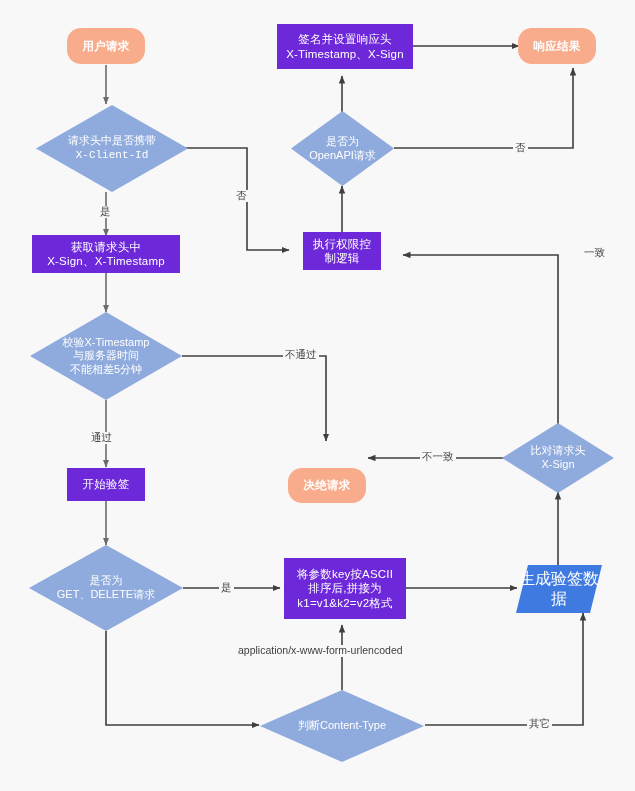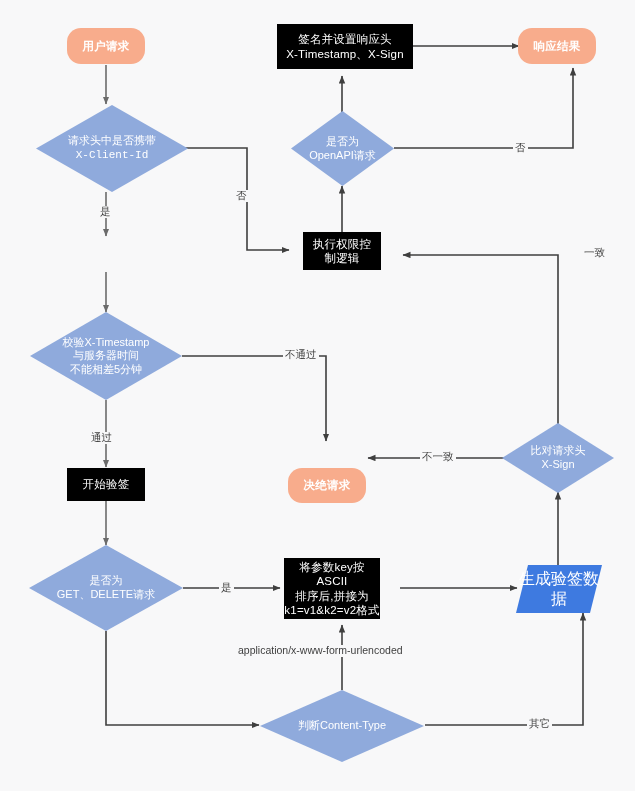--- a/index.html
+++ b/index.html
@@ -34,21 +34,21 @@
     white-space: pre-line;
     letter-spacing: 0.2px;
   }
   .terminator {
     background: #f8ac8c;
     border-radius: 14px;
     font-size: 11.5px;
     font-weight: bold;
   }
   .process {
-    background: #000000;
+    background: #6d28d9;
     font-size: 11.5px;
   }
   .diamond-wrap {
     position: absolute;
   }
   .diamond-wrap .dia-bg {
     position: absolute;
     left: 0; top: 0;
     width: 100%; height: 100%;
   }
@@ -156,20 +156,24 @@
   </div>
 
   <div class="diamond-wrap" style="left:36px; top:105px; width:152px; height:87px;font-family:Liberation Mono, monospace;">
     <svg class="dia-bg" viewBox="0 0 152 87" preserveAspectRatio="none">
       <polygon points="76,0 152,43.5 76,87 0,43.5" fill="#8faadc"></polygon>
     </svg>
     <div class="dia-label">请求头中是否携带
 X-Client-Id</div>
   </div>
 
+  <div class="node process" style="left:32px; top:235px; width:148px; height:38px;">
+    <span>获取请求头中
+X-Sign、X-Timestamp</span>
+  </div>
 
   <div class="diamond-wrap" style="left:30px; top:312px; width:152px; height:88px;">
     <svg class="dia-bg" viewBox="0 0 152 88" preserveAspectRatio="none">
       <polygon points="76,0 152,44 76,88 0,44" fill="#8faadc"></polygon>
     </svg>
     <div class="dia-label">校验X-Timestamp
 与服务器时间
 不能相差5分钟</div>
   </div>
 
@@ -178,21 +182,21 @@
   </div>
 
   <div class="diamond-wrap" style="left:29px; top:545px; width:154px; height:86px;">
     <svg class="dia-bg" viewBox="0 0 154 86" preserveAspectRatio="none">
       <polygon points="77,0 154,43 77,86 0,43" fill="#8faadc"></polygon>
     </svg>
     <div class="dia-label">是否为
 GET、DELETE请求</div>
   </div>
 
-  <div class="node process" style="left:284px; top:558px; width:96px; height:61px;">
+  <div class="node process" style="left:284px; top:558px; width:122px; height:61px;">
     <span>将参数key按ASCII
 排序后,拼接为
 k1=v1&amp;k2=v2格式</span>
   </div>
 
   <div class="parallelogram" style="left:516px; top:565px; width:86px; height:48px;">
     <svg class="pg-bg" viewBox="0 0 86 48" preserveAspectRatio="none">
       <polygon points="12,0 86,0 74,48 0,48" fill="#3e7ae0"></polygon>
     </svg>
     <div class="pg-label" style="font-size:16px;">生成验签数据</div>

